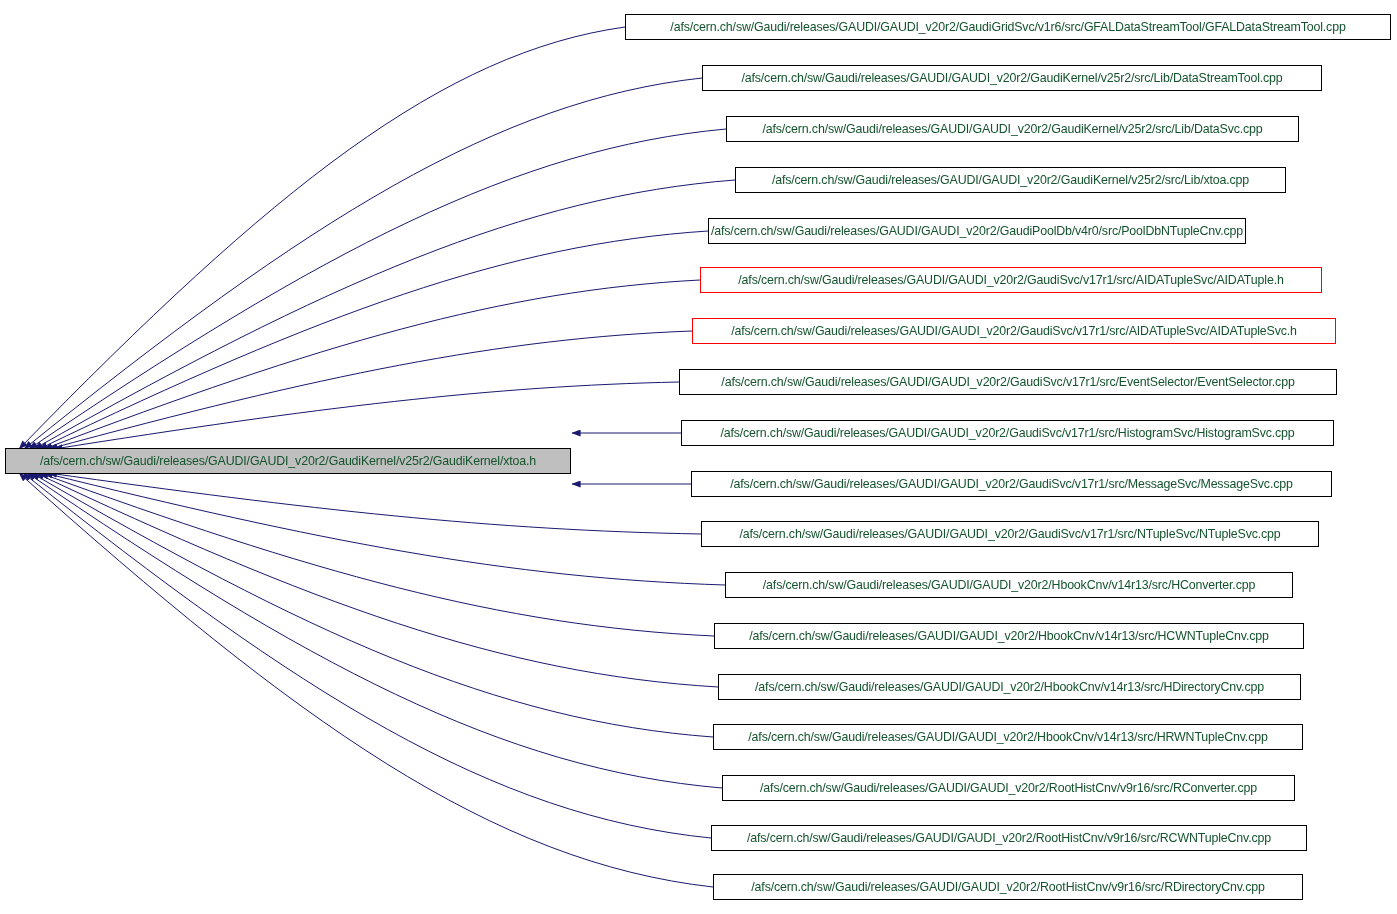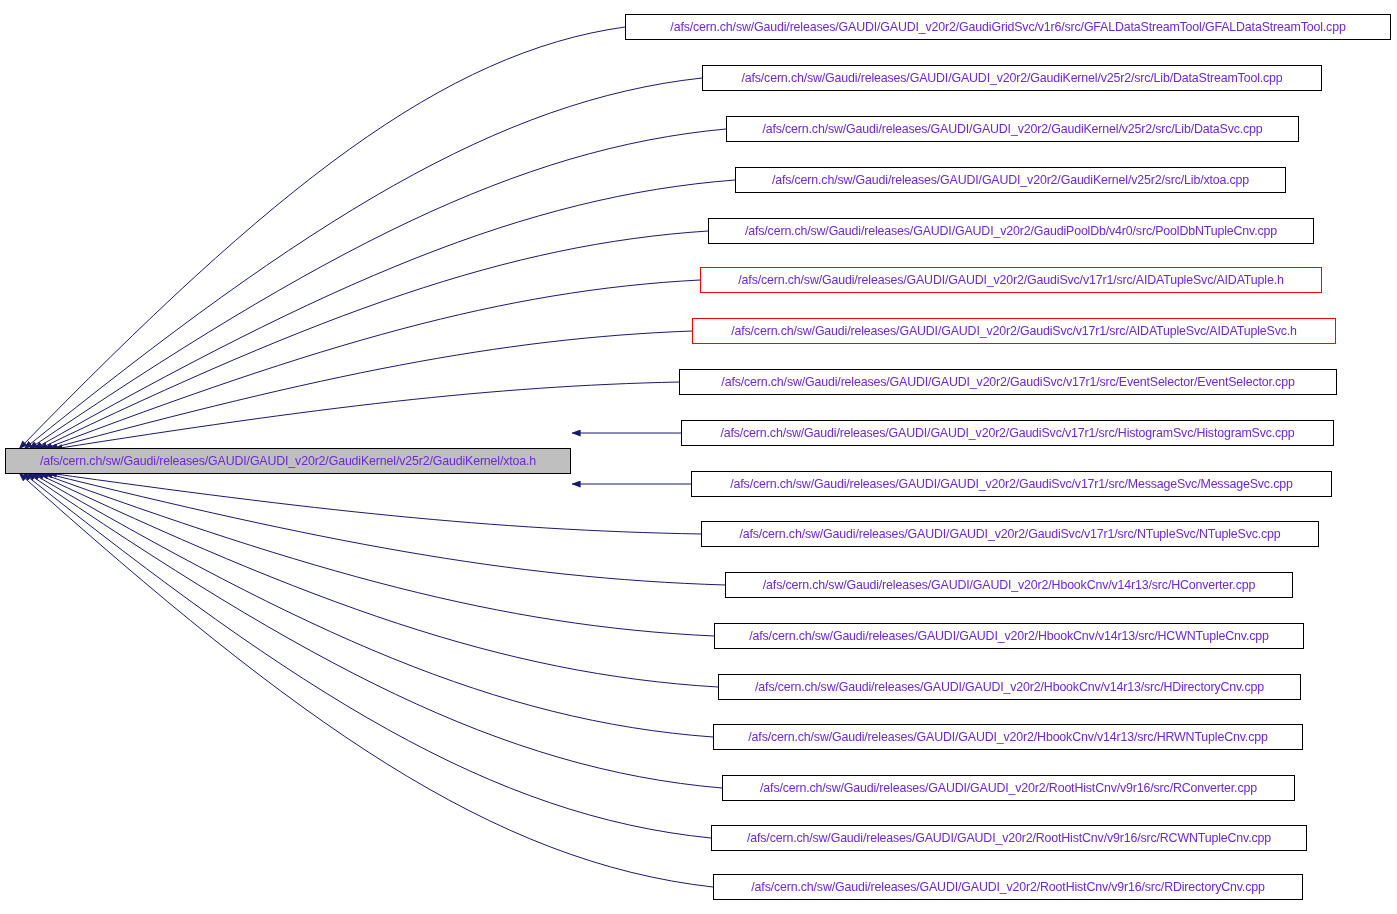--- a/index.html
+++ b/index.html
@@ -28,21 +28,21 @@
   }
   .node {
     position: absolute;
     box-sizing: border-box;
     display: flex;
     align-items: center;
     justify-content: center;
     height: 26px;
     border: 1px solid #000000;
     background: #ffffff;
-    color: #6d28d9;
+    color: #14532d;
     font-size: 12.4px;
     line-height: 12.4px;
     letter-spacing: -0.15px;
     white-space: nowrap;
     padding: 0 7px;
   }
   .node.center {
     background: #bfbfbf;
     border: 1px solid #000000;
   }
@@ -92,21 +92,21 @@
       </div>
       <div class="node" style="left: 702px; top: 65px; width: 620px;">
         <span class="node-label">/afs/cern.ch/sw/Gaudi/releases/GAUDI/GAUDI_v20r2/GaudiKernel/v25r2/src/Lib/DataStreamTool.cpp</span>
       </div>
       <div class="node" style="left: 726px; top: 116px; width: 573px;">
         <span class="node-label">/afs/cern.ch/sw/Gaudi/releases/GAUDI/GAUDI_v20r2/GaudiKernel/v25r2/src/Lib/DataSvc.cpp</span>
       </div>
       <div class="node" style="left: 735px; top: 167px; width: 551px;">
         <span class="node-label">/afs/cern.ch/sw/Gaudi/releases/GAUDI/GAUDI_v20r2/GaudiKernel/v25r2/src/Lib/xtoa.cpp</span>
       </div>
-      <div class="node" style="left: 708px; top: 218px; width: 606px;">
+      <div class="node" style="left: 708px; top: 218px; width: 538px;">
         <span class="node-label">/afs/cern.ch/sw/Gaudi/releases/GAUDI/GAUDI_v20r2/GaudiPoolDb/v4r0/src/PoolDbNTupleCnv.cpp</span>
       </div>
       <div class="node red" style="left: 700px; top: 267px; width: 622px;">
         <span class="node-label">/afs/cern.ch/sw/Gaudi/releases/GAUDI/GAUDI_v20r2/GaudiSvc/v17r1/src/AIDATupleSvc/AIDATuple.h</span>
       </div>
       <div class="node red" style="left: 692px; top: 318px; width: 644px;">
         <span class="node-label">/afs/cern.ch/sw/Gaudi/releases/GAUDI/GAUDI_v20r2/GaudiSvc/v17r1/src/AIDATupleSvc/AIDATupleSvc.h</span>
       </div>
       <div class="node" style="left: 679px; top: 369px; width: 658px;">
         <span class="node-label">/afs/cern.ch/sw/Gaudi/releases/GAUDI/GAUDI_v20r2/GaudiSvc/v17r1/src/EventSelector/EventSelector.cpp</span>

